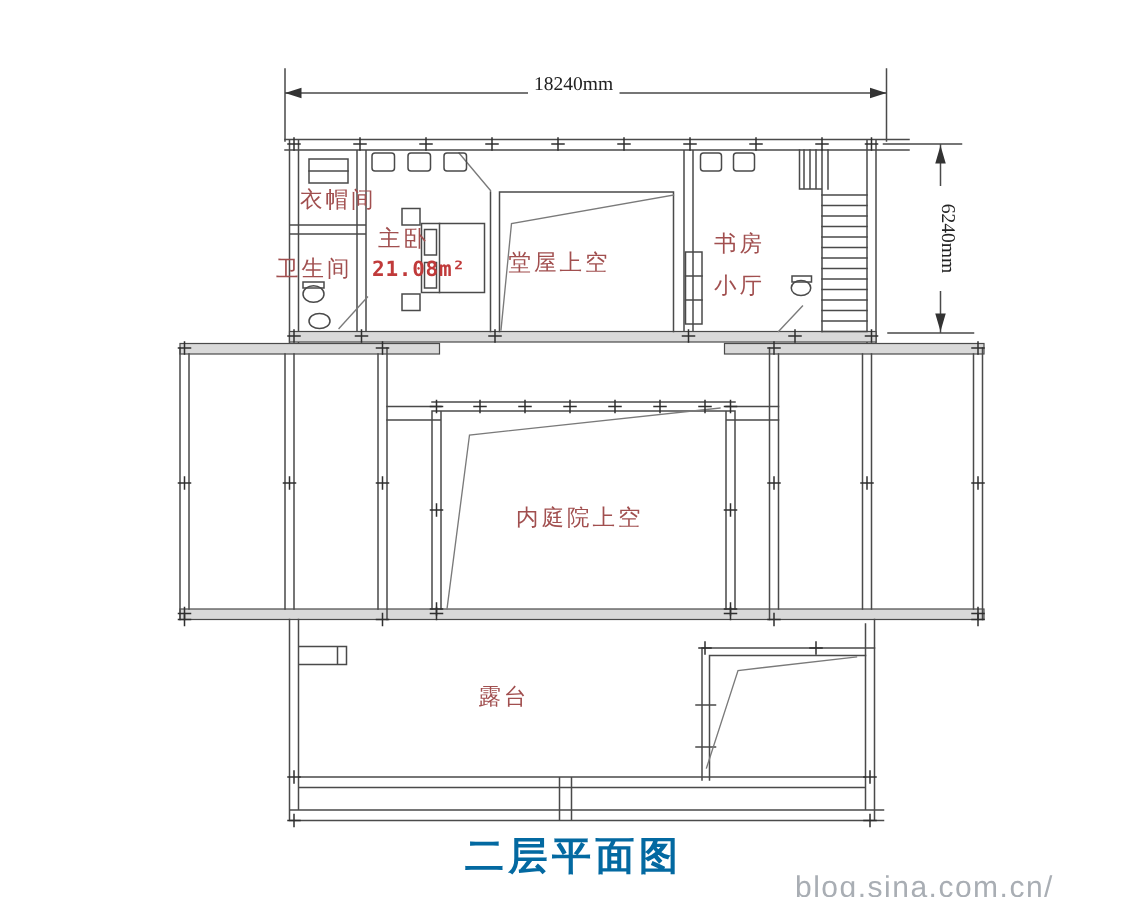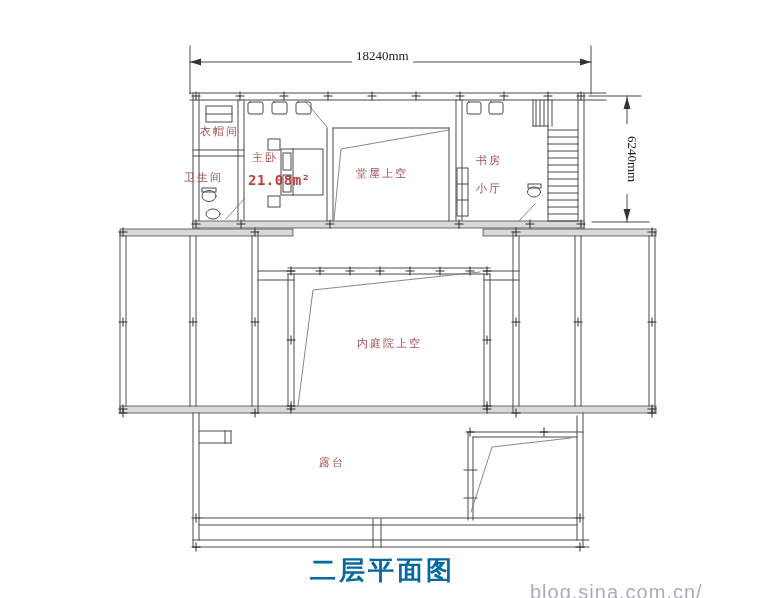--- a/index.html
+++ b/index.html
@@ -6,21 +6,21 @@
   .canvas{position:relative;width:764px;height:598px;background:#fff;overflow:hidden;
           font-family:"Liberation Sans",sans-serif;}
   
   #plan path,#plan rect,#plan ellipse,#plan line{fill:none;stroke:#4a4a4a;stroke-width:1;stroke-linecap:square;}
   #plan .band{fill:#d9d9d9;stroke:#4a4a4a;stroke-width:.8;}
   #plan .diag{stroke:#7a7a7a;stroke-width:.9;}
   #plan .arr{fill:#333;stroke:none;}
   #plan .tickline{stroke:#2f2f2f;stroke-width:1;}
   #plan .furn{stroke:#3a3a3a;}
   
-  .rlabel{position:absolute;font-size:11px;letter-spacing:2px;color:#a14f4f;white-space:nowrap;}
+  .rlabel{position:absolute;font-size:15px;letter-spacing:2px;color:#a14f4f;white-space:nowrap;}
   .alabel{position:absolute;font-size:14px;font-weight:bold;letter-spacing:.5px;color:#c03a3a;
           font-family:"DejaVu Sans Mono",monospace;white-space:nowrap;}
   .dimlabel{position:absolute;font-family:"Liberation Serif",serif;font-size:13px;color:#222;
             background:#fff;padding:0 4px;line-height:14px;white-space:nowrap;}
   .dim-right{position:absolute;left:597px;top:152px;width:62px;text-align:center;
              transform:rotate(90deg);transform-origin:50% 50%;}
   .title{position:absolute;left:310px;top:553px;font-size:26px;font-weight:bold;
          letter-spacing:3px;color:#0369a1;white-space:nowrap;}
   .watermark{position:absolute;left:530px;top:581px;font-size:20px;letter-spacing:1px;
              color:#a9aeb4;white-space:nowrap;}
@@ -182,23 +182,23 @@
 
   
   <div class="dimlabel" style="left:352px;top:49px;">18240mm</div>
   <div class="dimlabel dim-right">6240mm</div>
 
   
   <div class="rlabel" style="left:200px;top:124px;">衣帽间</div>
   <div class="rlabel" style="left:184px;top:170px;font-family:Liberation Serif, serif;">卫生间</div>
   <div class="rlabel" style="left:252px;top:150px;font-family:Liberation Serif, serif;">主卧</div>
   <div class="alabel" style="left:248px;top:172px;">21.08m²</div>
-  <div class="rlabel" style="left:356px;top:166px;">堂屋上空</div>
+  <div class="rlabel" style="left:339px;top:166px;">堂屋上空</div>
   <div class="rlabel" style="left:476px;top:153px;">书房</div>
   <div class="rlabel" style="left:476px;top:181px;">小厅</div>
-  <div class="rlabel" style="left:357px;top:336px;">内庭院上空</div>
+  <div class="rlabel" style="left:344px;top:336px;">内庭院上空</div>
   <div class="rlabel" style="left:319px;top:455px;">露台</div>
 
   
   <div class="title">二层平面图</div>
   <div class="watermark">blog.sina.com.cn/</div>
 
 </div>
 
 </body></html>

